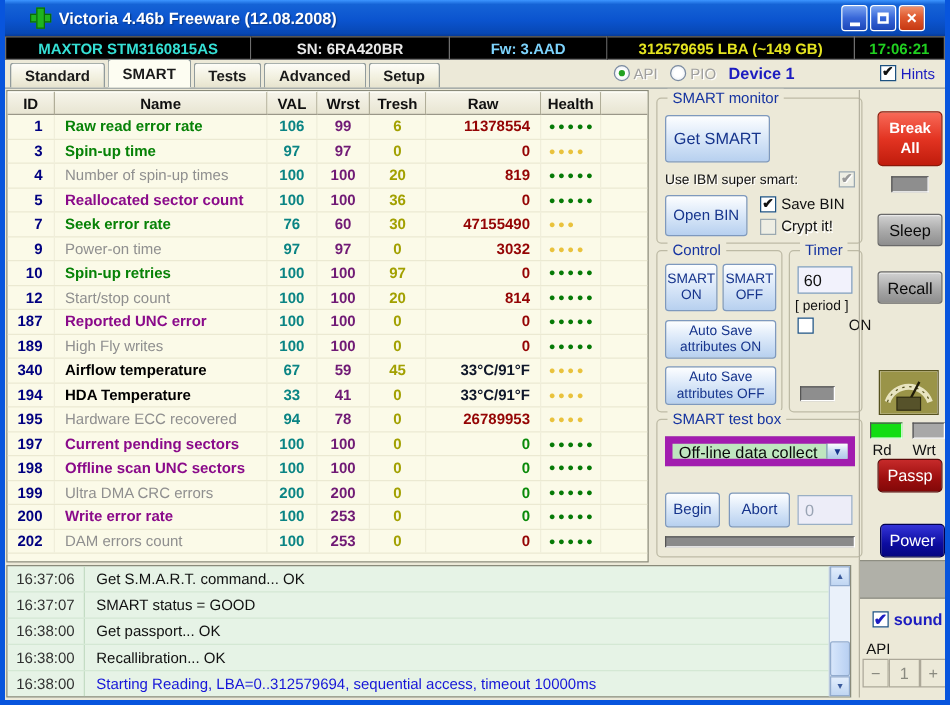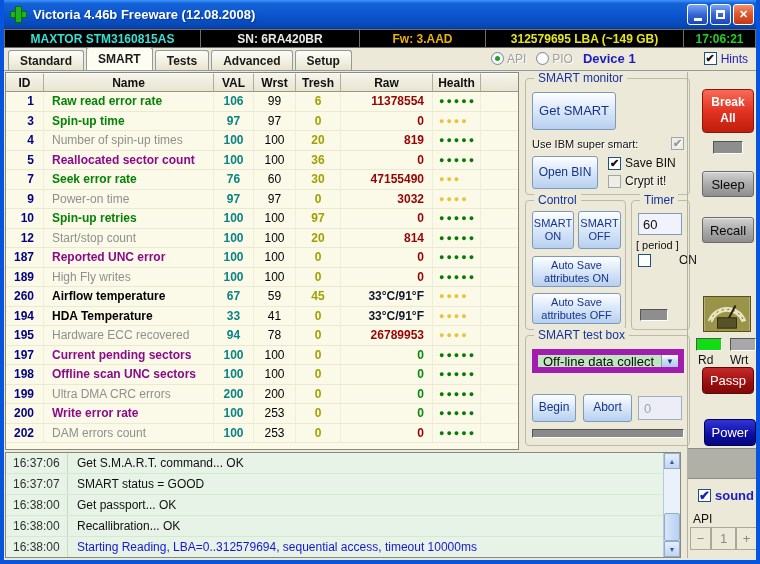--- a/index.html
+++ b/index.html
@@ -7,21 +7,21 @@
   body { font-family:"Liberation Sans", sans-serif; }
   #window {
     position:relative; width:760px; height:564px;
     background:#ECE9D8; overflow:hidden;
     border-left:4px solid #0855DD; border-right:4px solid #0855DD; border-bottom:4px solid #0855DD;
   }
   
   .titlebar {
     position:absolute; left:-4px; top:0; width:760px; height:29px;
     background:linear-gradient(180deg,#3d95ff 0%,#1563d6 12%,#0b54cf 55%,#0747b4 92%,#063a96 100%);
-    display:flex; align-items:center; padding:0 6px;
+    display:flex; align-items:center; padding:0 20px;
   }
   .app-icon { width:17px; height:17px; position:relative; margin:0 6px 0 4px; }
   .app-icon .v { position:absolute; left:5px; top:0; width:7px; height:17px; background:#1fb41f; border:1px solid #0a6a0a; }
   .app-icon .h { position:absolute; left:0; top:5px; width:17px; height:7px; background:#1fb41f; border:1px solid #0a6a0a; }
   .title-text { color:#fff; font-weight:bold; font-size:13px; text-shadow:1px 1px 1px #0a3a8a; }
   .tb-btns { margin-left:auto; display:flex; gap:2px; }
   .tb-btn {
     width:21px; height:21px; border:1px solid #fff; border-radius:3px;
     color:#fff; font-size:11px; font-weight:bold; display:flex; align-items:center; justify-content:center;
     background:linear-gradient(180deg,#7aa4f2 0%,#3766d8 50%,#1c46b8 100%);
@@ -35,21 +35,21 @@
     background:#101010; display:flex;
   }
   .info-seg {
     height:100%; border:1px solid #6e6e6e; border-left:none;
     display:flex; align-items:center; justify-content:center;
     background:#000; font-size:12px; font-weight:bold; white-space:nowrap;
   }
   .info-seg:first-child { border-left:1px solid #6e6e6e; }
   .seg-model { width:197px; color:#35e0d5; }
   .seg-serial { width:159px; color:#e8e8e8; }
-  .seg-fw { width:126px; color:#eab308; }
+  .seg-fw { width:126px; color:#7dd3fc; }
   .seg-cap { width:198px; color:#e4e420; }
   .seg-clock { flex:1; color:#20d020; }
   
   .tabbar {
     position:absolute; left:0; top:48px; width:752px; height:23px;
     background:#ECE9D8; border-bottom:1px solid #919B9C;
   }
   .tabs { position:absolute; left:4px; bottom:0; display:flex; align-items:flex-end; }
   .tab {
     height:20px; padding:0 11px; margin-right:2px;
@@ -77,21 +77,21 @@
     border-right:1px solid #b0ad98; border-bottom:1px solid #9a9788;
     border-top:1px solid #fff; font-size:12px; font-weight:bold; color:#101010;
     display:flex; align-items:center; justify-content:center;
   }
   .tr { display:flex; height:19.5px; border-bottom:1px solid #EBE9D2; }
   .td { border-right:1px solid #F0EEDA; font-size:12px; display:flex; align-items:center; white-space:nowrap; overflow:hidden; }
   .w-id{width:38px} .w-name{width:170px} .w-val{width:40px} .w-wrst{width:42px} .w-tresh{width:45px} .w-raw{width:92px} .w-health{width:48px} .w-x{width:37px;border-right:none}
   .td.w-id { justify-content:flex-end; padding-right:9px; color:#000080; font-weight:bold; }
   .td.w-name { padding-left:8px; }
   .td.w-val { justify-content:center; color:#0a8484; font-weight:bold; }
-  .td.w-wrst { justify-content:center; color:#000000; font-weight:normal; }
+  .td.w-wrst { justify-content:center; color:#701a75; font-weight:bold; }
   .td.w-tresh { justify-content:center; color:#A2A000; font-weight:bold; }
   .td.w-raw { justify-content:flex-end; padding-right:8px; font-weight:bold; }
   .td.w-health { padding-left:6px; }
   .nc-green{color:#078207;font-weight:bold} .nc-gray{color:#8F8F8F} .nc-purple{color:#8A0A8A;font-weight:bold} .nc-blue{color:#000000;font-weight:bold}
   .rc-maroon{color:#940404} .rc-green{color:#0a8a0a} .rc-blue{color:#0f172a}
   .dots { font-size:9px; letter-spacing:2px; }
   .dc-green{color:#067A06} .dc-yellow{color:#E9C23C}
   
   .group { position:absolute; border:1px solid #BDBAA5; border-radius:4px; }
   .group > .g-title { position:absolute; top:-8px; left:8px; background:#ECE9D8; padding:0 4px; font-size:12px; color:#1533a0; }
@@ -357,21 +357,21 @@
           <div class="td w-val">100</div>
           <div class="td w-wrst">100</div>
           <div class="td w-tresh">0</div>
           <div class="td w-raw rc-maroon">0</div>
           <div class="td w-health">
             <span class="dots dc-green">●●●●●</span>
           </div>
           <div class="td w-x"></div>
         </div>
         <div class="tr">
-          <div class="td w-id">260</div>
+          <div class="td w-id">340</div>
           <div class="td w-name nc-blue">Airflow temperature</div>
           <div class="td w-val">67</div>
           <div class="td w-wrst">59</div>
           <div class="td w-tresh">45</div>
           <div class="td w-raw rc-blue">33°C/91°F</div>
           <div class="td w-health">
             <span class="dots dc-yellow">●●●●</span>
           </div>
           <div class="td w-x"></div>
         </div>

